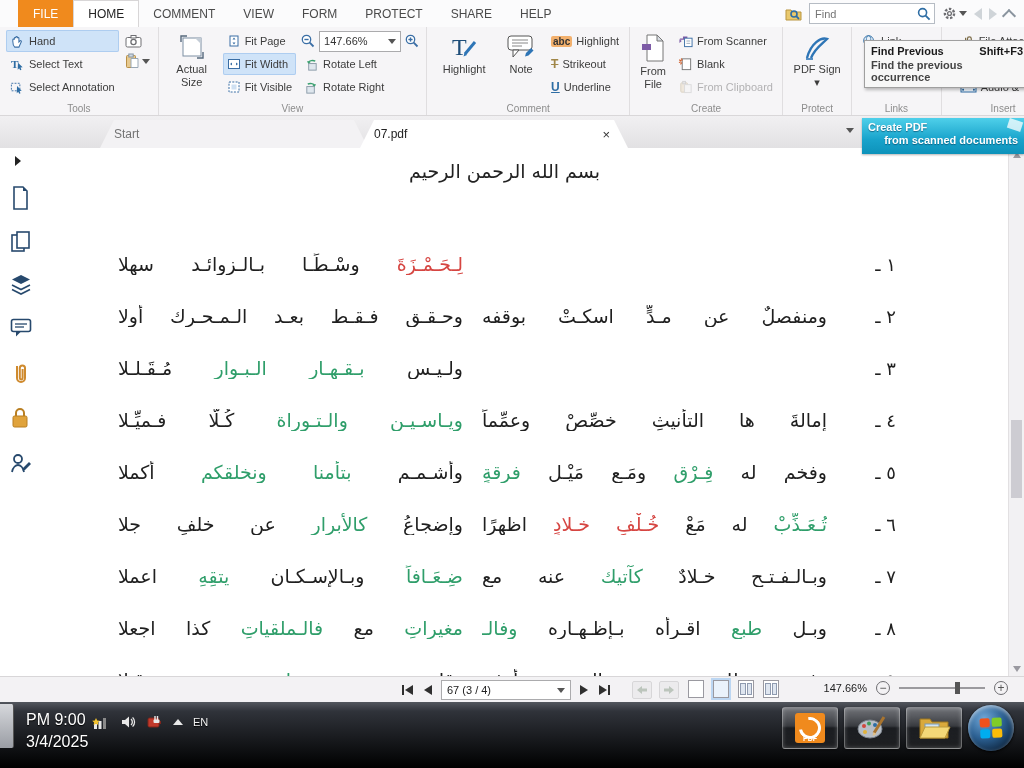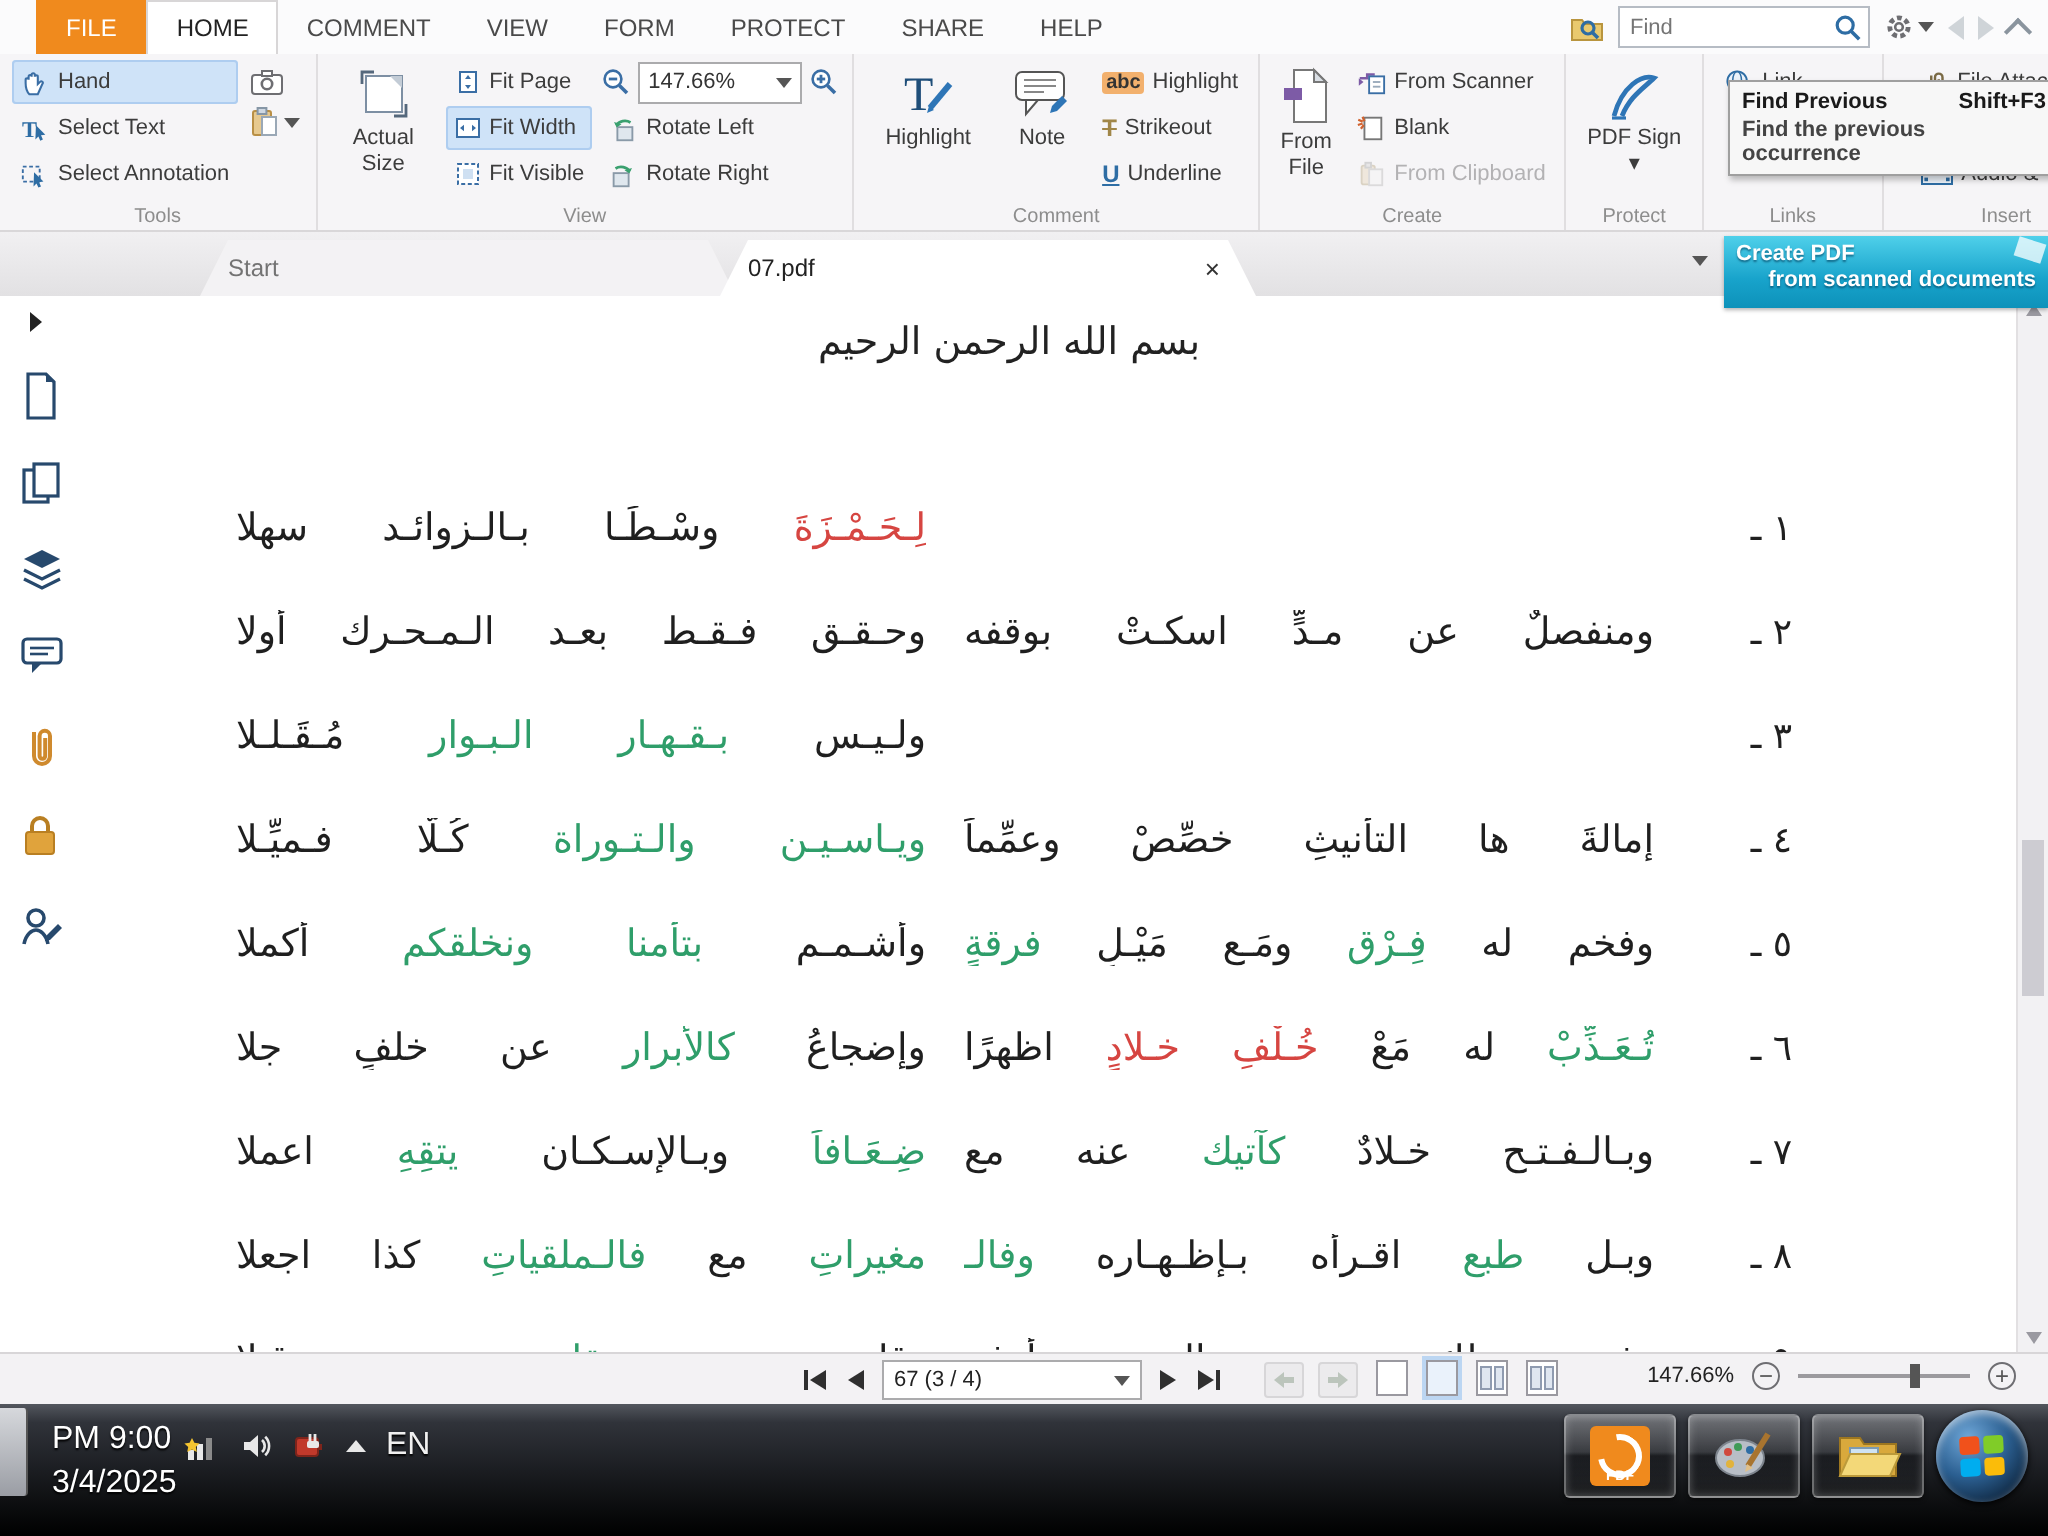--- a/index.html
+++ b/index.html
@@ -87,21 +87,21 @@
   .zc{width:14px;height:14px;border:1.4px solid #6e6e72;border-radius:50%;color:#555;display:flex;align-items:center;justify-content:center;font-size:12px;line-height:1;box-sizing:border-box;}
   .ztrack{width:86px;height:2px;background:#9b9a9e;position:relative;}
   .zhandle{position:absolute;left:56px;top:-5px;width:5px;height:12px;background:#555;}
 
   
   .taskbar{position:absolute;top:702px;left:0;right:0;height:66px;background:linear-gradient(#53575e,#30333a 14%,#1a1c20 52%,#070809 86%,#000);}
   .showdesk{position:absolute;left:0;top:2px;width:13px;height:44px;background:linear-gradient(#d6d8dc,#9a9da4);border-right:1px solid #555;border-radius:0 2px 2px 0;}
   .clock{position:absolute;left:26px;top:7px;color:#fff;font-size:16px;line-height:1.4;text-shadow:0 1px 1px #000;}
   .tray{position:absolute;left:92px;top:12px;display:flex;align-items:center;gap:10px;}
   .tray .up{width:0;height:0;border-left:5px solid transparent;border-right:5px solid transparent;border-bottom:6px solid #e8e8e8;}
-  .lang{color:#f0f0f0;font-size:16px;text-shadow:0 1px 1px #000;}
+  .lang{color:#f0f0f0;font-size:11px;text-shadow:0 1px 1px #000;}
   .taskbtn{position:absolute;top:5px;width:54px;height:40px;border:1px solid rgba(255,255,255,.35);border-radius:3px;
      background:linear-gradient(rgba(255,255,255,.30),rgba(255,255,255,.10) 45%,rgba(0,0,0,.18) 50%,rgba(255,255,255,.06));
      box-shadow:inset 0 0 4px rgba(255,255,255,.25),0 1px 2px rgba(0,0,0,.5);display:flex;align-items:center;justify-content:center;}
   .orb{position:absolute;left:968px;top:3px;width:46px;height:46px;border-radius:50%;
      background:radial-gradient(circle at 35% 30%,#6fa7d8,#2b5f91 45%,#0b1f35 85%);
      box-shadow:inset 0 2px 4px rgba(255,255,255,.6),0 1px 3px #000;display:flex;align-items:center;justify-content:center;}
   .flag{width:22px;height:20px;display:grid;grid-template-columns:10px 10px;grid-template-rows:9px 9px;gap:2px;transform:rotate(-3deg);}
   .flag i{border-radius:2px;display:block;}
   .foxit-ic{width:30px;height:30px;background:#f08a1d;border-radius:3px;position:relative;display:flex;align-items:center;justify-content:center;}
   .foxit-ic .swirl{width:16px;height:16px;border:3px solid #fff;border-radius:50%;border-left-color:transparent;transform:rotate(35deg);}

